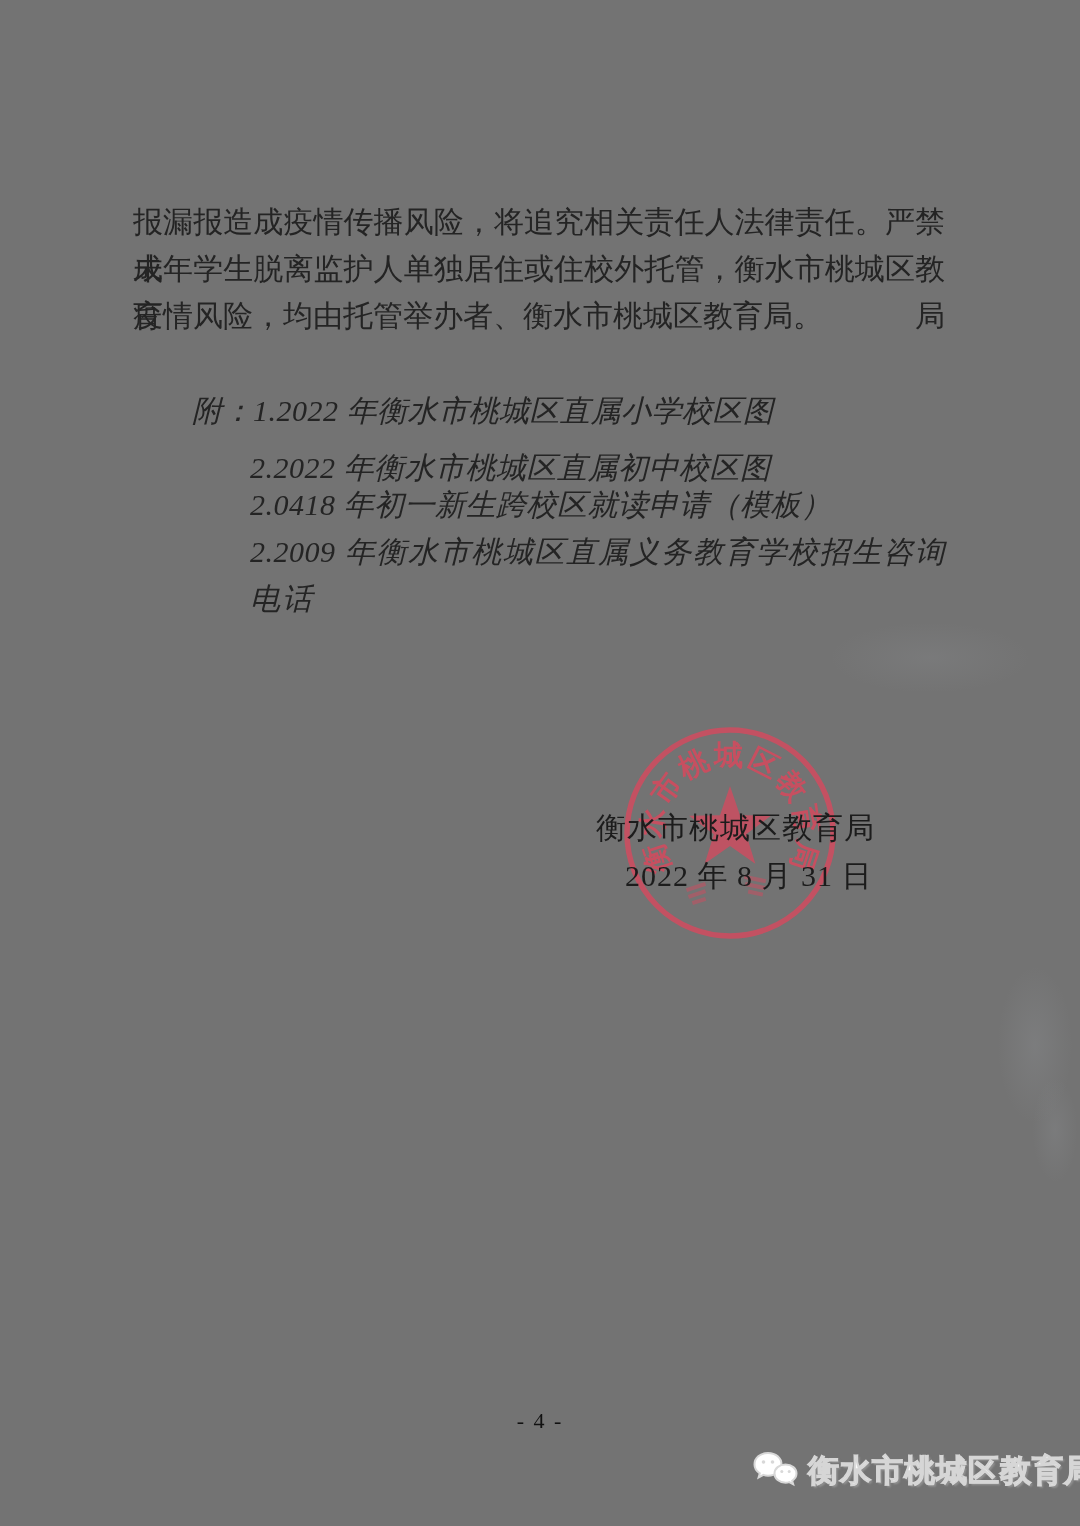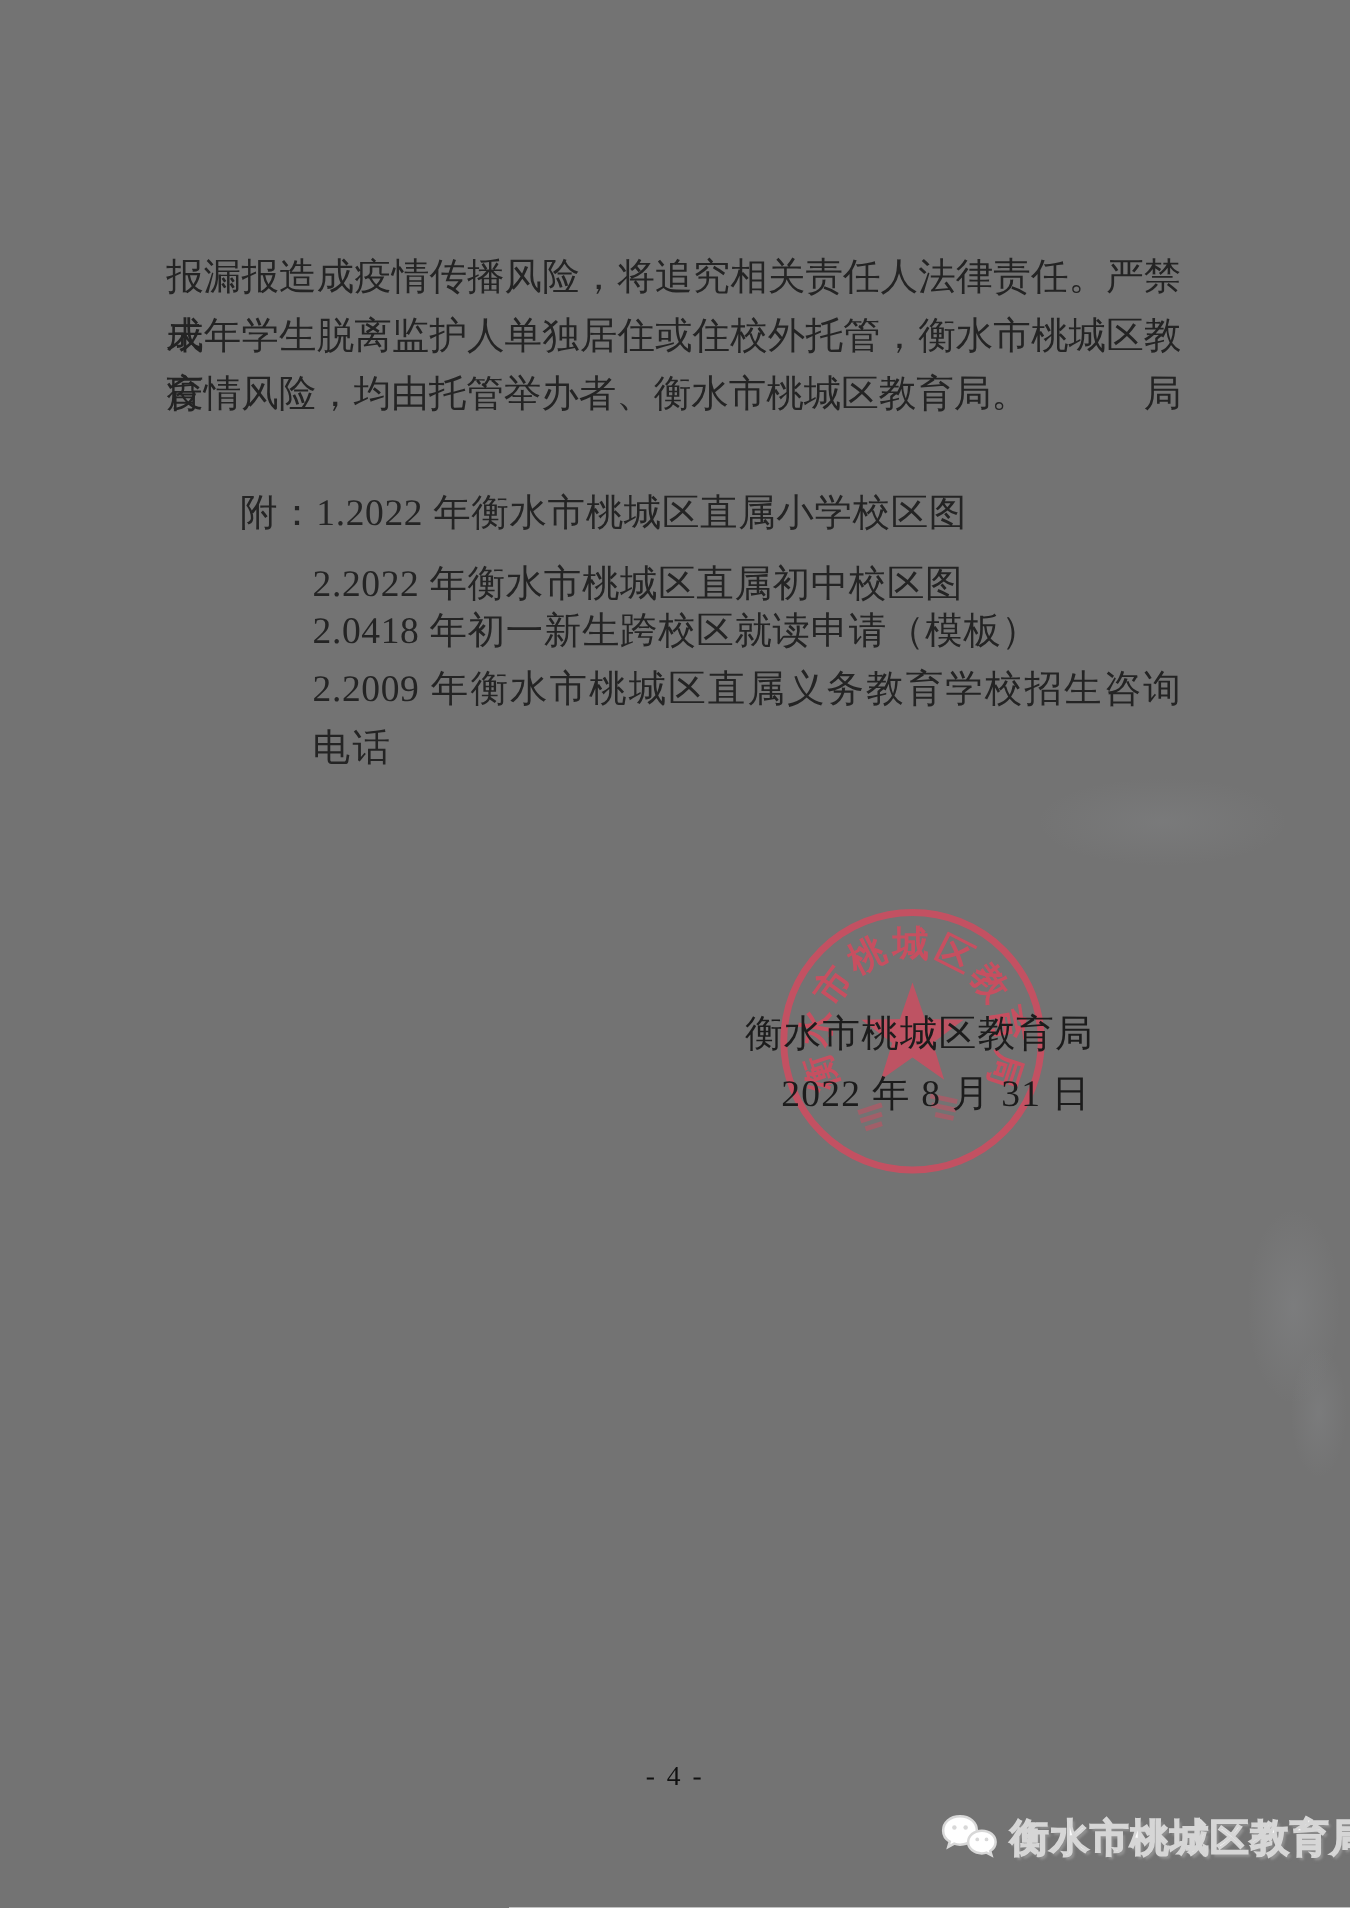--- a/index.html
+++ b/index.html
@@ -1,21 +1,21 @@
 <!DOCTYPE html>
 <html><head>
 <meta charset="utf-8">
 <style>
   html,body{margin:0;padding:0;background:#ffffff;}
   .page{
     position:relative;width:1080px;height:1526px;background:#737373;overflow:hidden;
     font-family:"Liberation Serif","DejaVu Serif",serif;color:#212121;
   }
   .txt{position:absolute;font-size:30px;line-height:47px;white-space:nowrap;
-       letter-spacing:0.5px;color:#242424;}
+       letter-spacing:0.5px;color:#242424;font-style:italic;}
   .just{text-align:justify;text-align-last:justify;white-space:normal;}
   .para-line{position:absolute;left:133px;width:812px;font-size:30px;line-height:47px;color:#242424;}
   .seal-wrap{position:absolute;left:618px;top:725px;width:224px;height:224px;z-index:1;opacity:0.93;}
   .sig{position:absolute;z-index:2;color:#1c1c1c;}
   .sig-agency{left:596px;top:804px;font-size:30px;line-height:47px;letter-spacing:1px;white-space:nowrap;}
   .sig-date{left:625px;top:852px;font-size:30px;line-height:47px;letter-spacing:1px;white-space:nowrap;}
   .pagenum{position:absolute;left:0;top:1408px;width:1080px;text-align:center;
            font-size:22px;letter-spacing:2px;color:#111;}
   .watermark{position:absolute;left:752px;top:1450px;display:flex;align-items:center;gap:8px;}
   .wm-text{

